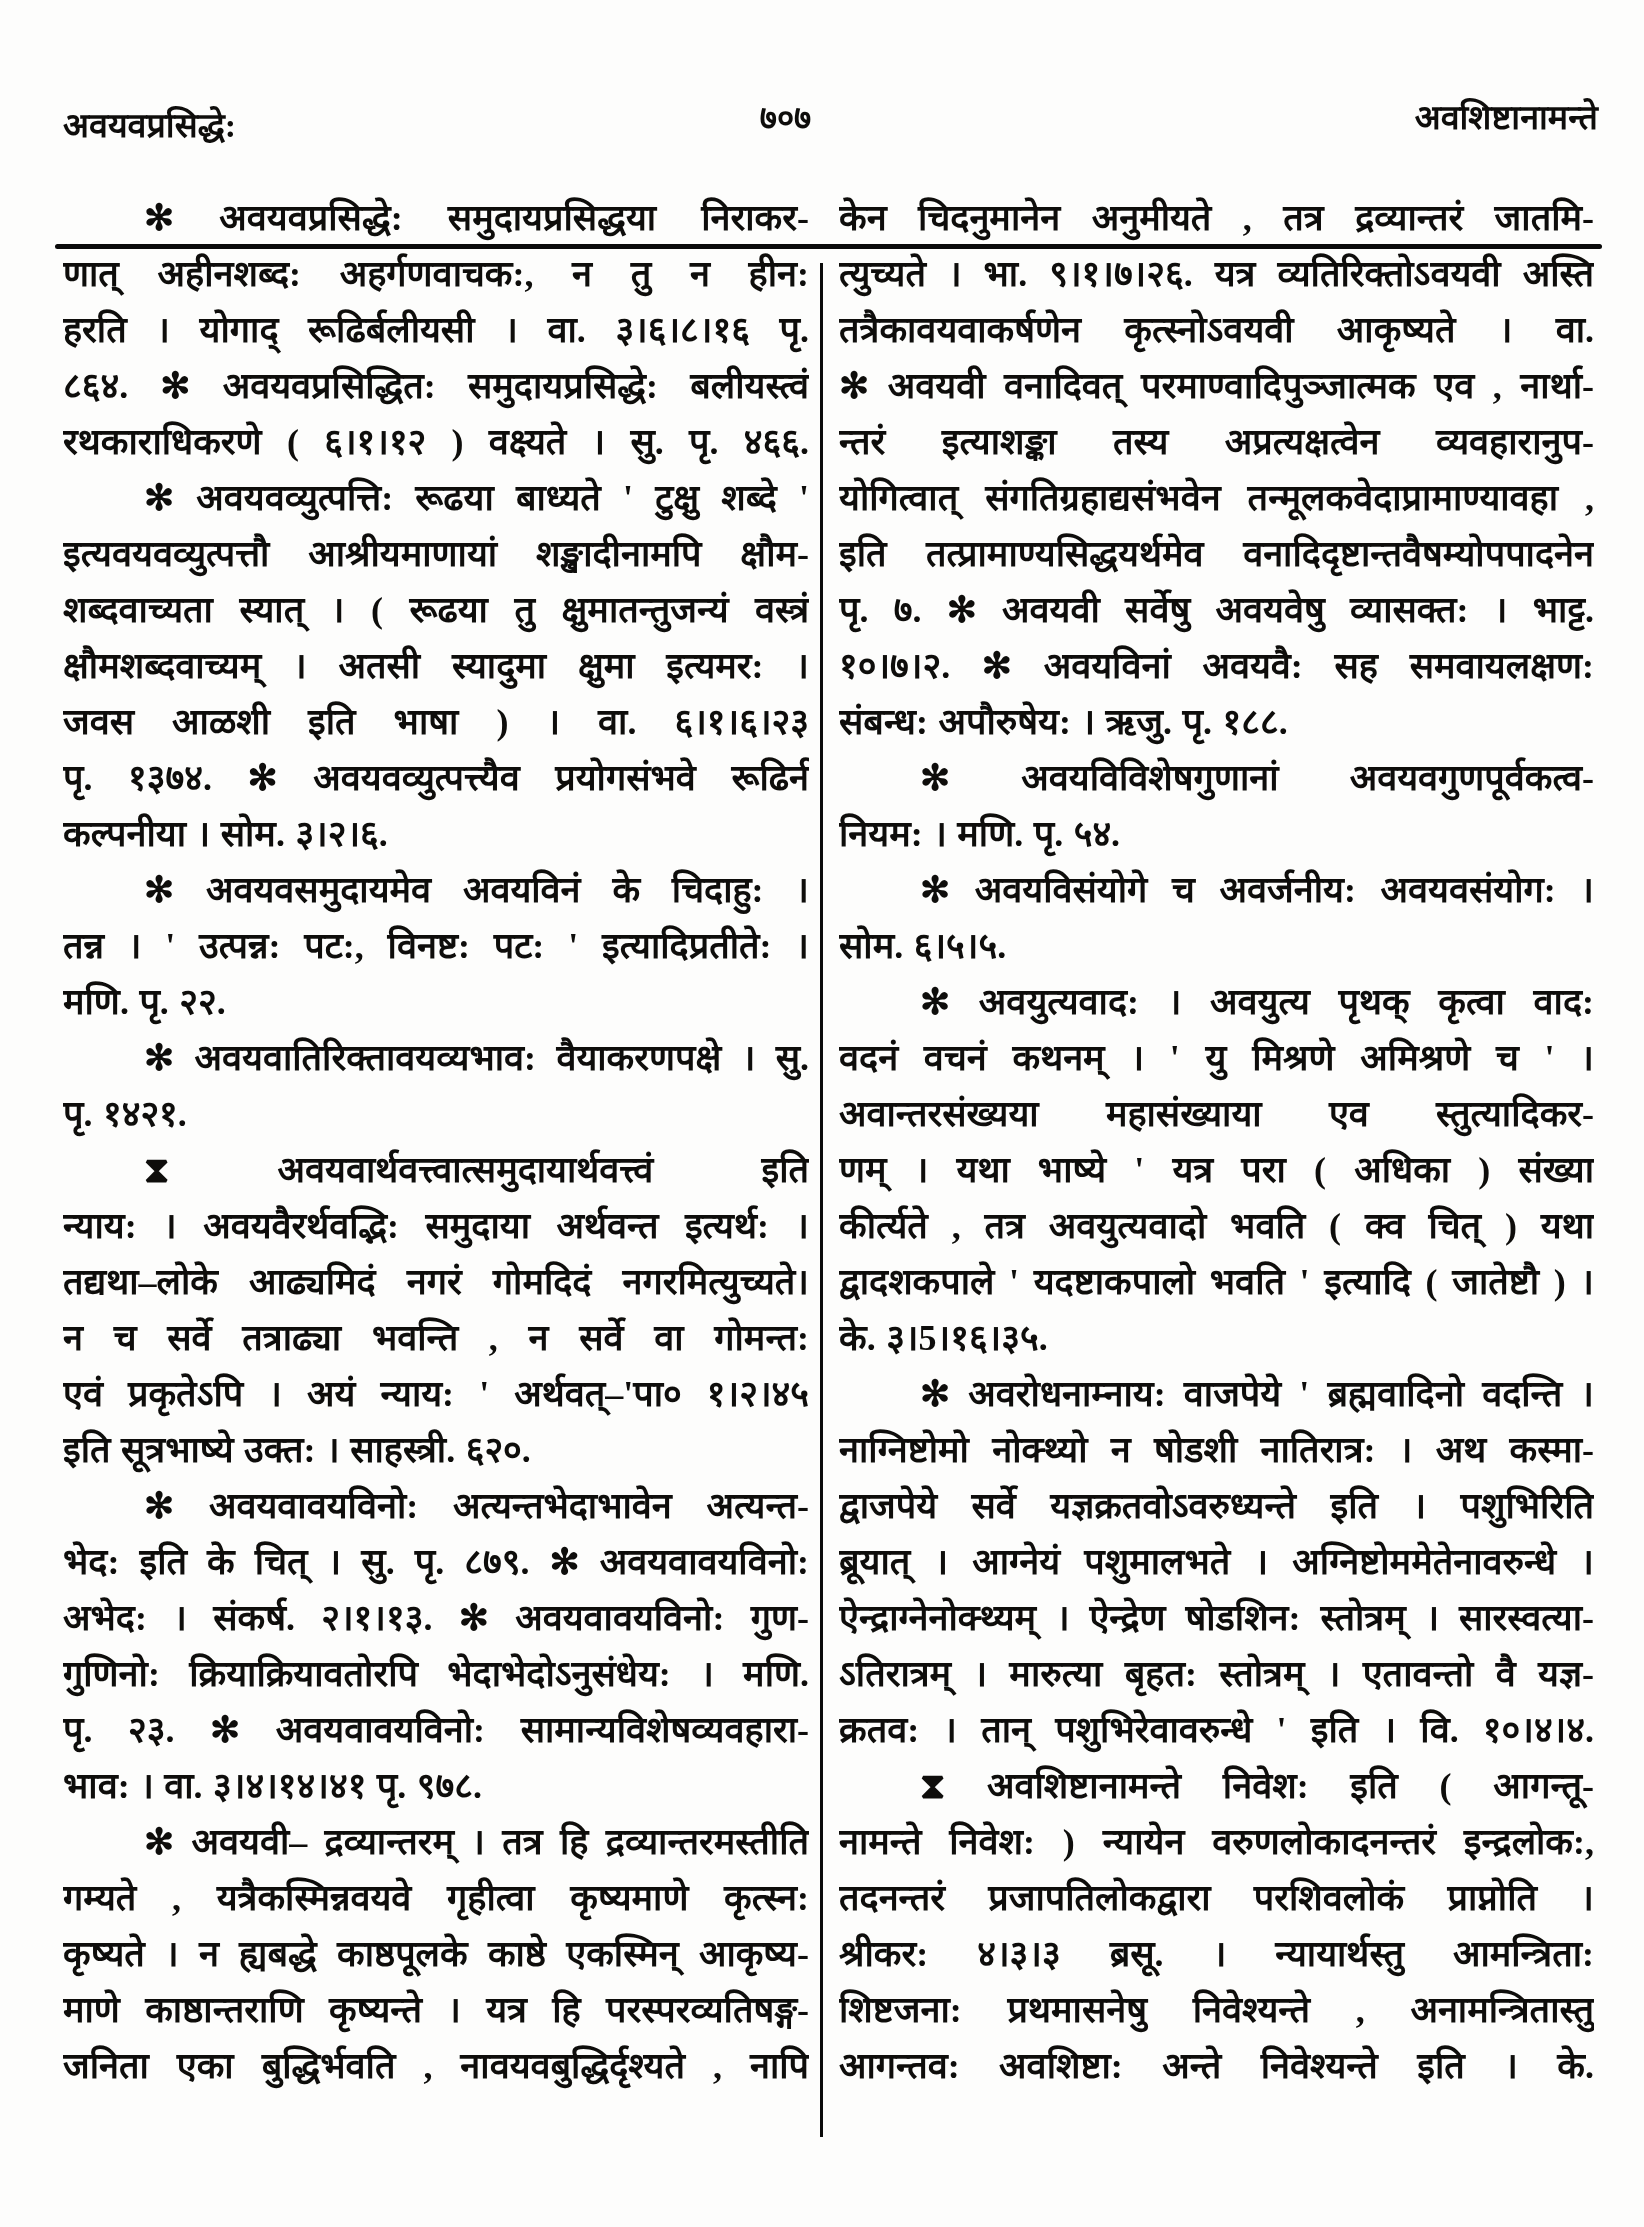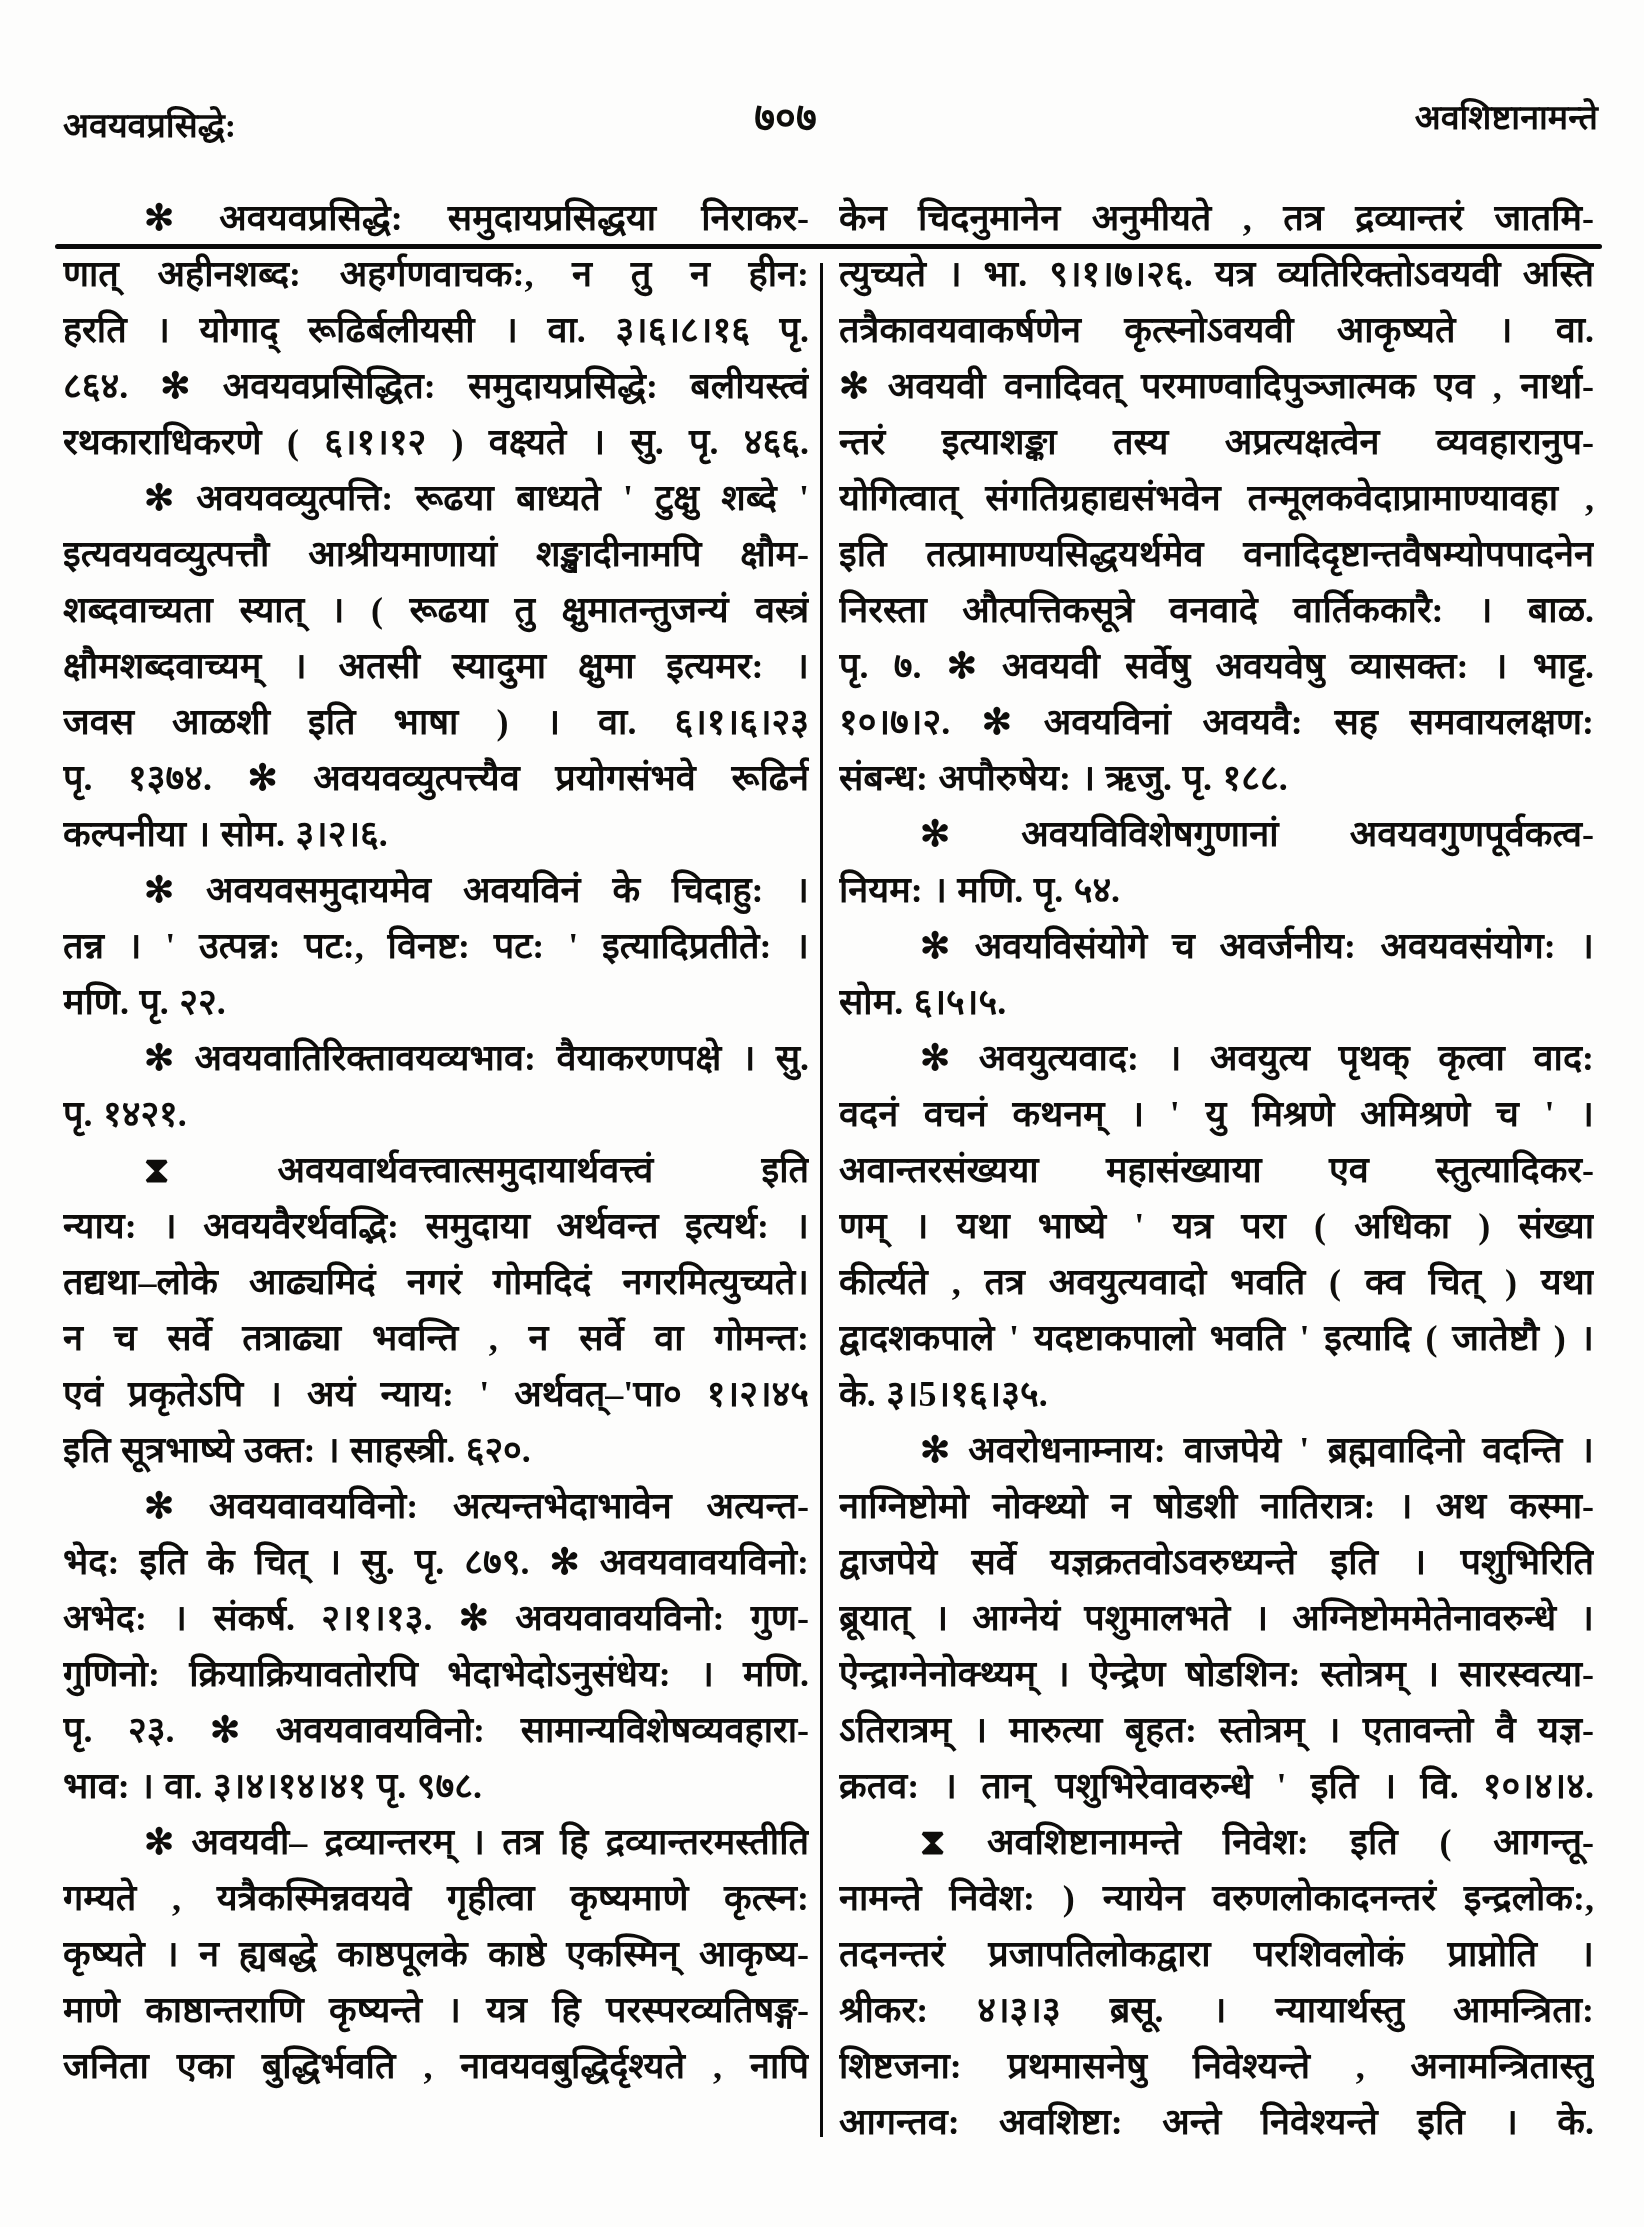--- a/index.html
+++ b/index.html
@@ -7,21 +7,21 @@
     width:1644px;height:2227px;position:relative;
     background:#fdfdfc;color:#0e0d0b;
     font-family:"Liberation Serif","DejaVu Serif",serif;
     overflow:hidden;
   }
   .scan-page{position:absolute;inset:0;}
   
   .running-head{position:absolute;top:88px;left:63px;right:46px;height:60px;
     font-weight:bold;font-size:34px;line-height:60px;}
   .head-left{position:absolute;left:0;top:8px;}
-  .head-center{position:absolute;left:0;right:90px;top:0;text-align:center;font-size:40px;}
+  .head-center{position:absolute;left:0;right:90px;top:0;text-align:center;font-size:33px;}
   .head-right{position:absolute;right:0;top:0;}
   .head-rule{position:absolute;top:244px;left:55px;width:1547px;height:4.5px;
     background:#0a0a0a;border-radius:3px;}
   
   .col-divider{position:absolute;left:820px;top:263px;width:3px;height:1874px;background:#0a0a0a;}
   
   .col{position:absolute;top:190px;font-size:36px;}
   .col-left{left:63px;width:746px;}
   .col-right{left:839px;width:755px;}
   .line{height:56px;line-height:56px;text-align:justify;text-align-last:justify;
@@ -80,21 +80,20 @@
       <div class="line">जनिता एका बुद्धिर्भवति , नावयवबुद्धिर्दृश्यते , नापि</div>
     </div>
   <div class="col col-right">
       <div class="line">केन चिदनुमानेन अनुमीयते , तत्र द्रव्यान्तरं जातमि-</div>
       <div class="line">त्युच्यते । भा. ९।१।७।२६. यत्र व्यतिरिक्तोऽवयवी अस्ति</div>
       <div class="line">तत्रैकावयवाकर्षणेन कृत्स्नोऽवयवी आकृष्यते । वा.</div>
       <div class="line">✻ अवयवी वनादिवत् परमाण्वादिपुञ्जात्मक एव , नार्था-</div>
       <div class="line">न्तरं इत्याशङ्का तस्य अप्रत्यक्षत्वेन व्यवहारानुप-</div>
       <div class="line">योगित्वात् संगतिग्रहाद्यसंभवेन तन्मूलकवेदाप्रामाण्यावहा ,</div>
       <div class="line">इति तत्प्रामाण्यसिद्धयर्थमेव वनादिदृष्टान्तवैषम्योपपादनेन</div>
-      <div class="line">निरस्ता औत्पत्तिकसूत्रे वनवादे वार्तिककारै: । बाळ.</div>
       <div class="line">पृ. ७. ✻ अवयवी सर्वेषु अवयवेषु व्यासक्त: । भाट्ट.</div>
       <div class="line">१०।७।२. ✻ अवयविनां अवयवै: सह समवायलक्षण:</div>
       <div class="line short">संबन्ध: अपौरुषेय: । ऋजु. पृ. १८८.</div>
       <div class="line indent">✻ अवयविविशेषगुणानां अवयवगुणपूर्वकत्व-</div>
       <div class="line short">नियम: । मणि. पृ. ५४.</div>
       <div class="line indent">✻ अवयविसंयोगे च अवर्जनीय: अवयवसंयोग: ।</div>
       <div class="line short">सोम. ६।५।५.</div>
       <div class="line indent">✻ अवयुत्यवाद: । अवयुत्य पृथक् कृत्वा वाद:</div>
       <div class="line">वदनं वचनं कथनम् । ' यु मिश्रणे अमिश्रणे च ' ।</div>
       <div class="line">अवान्तरसंख्यया महासंख्याया एव स्तुत्यादिकर-</div>

